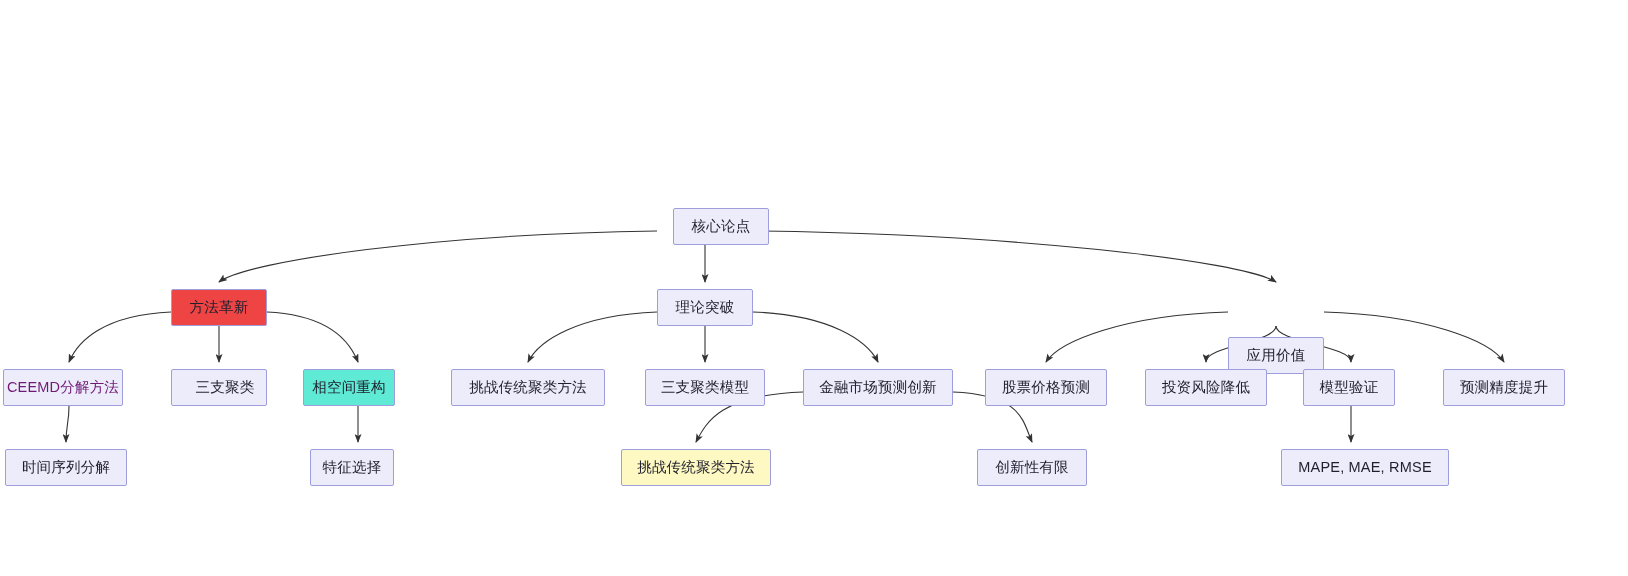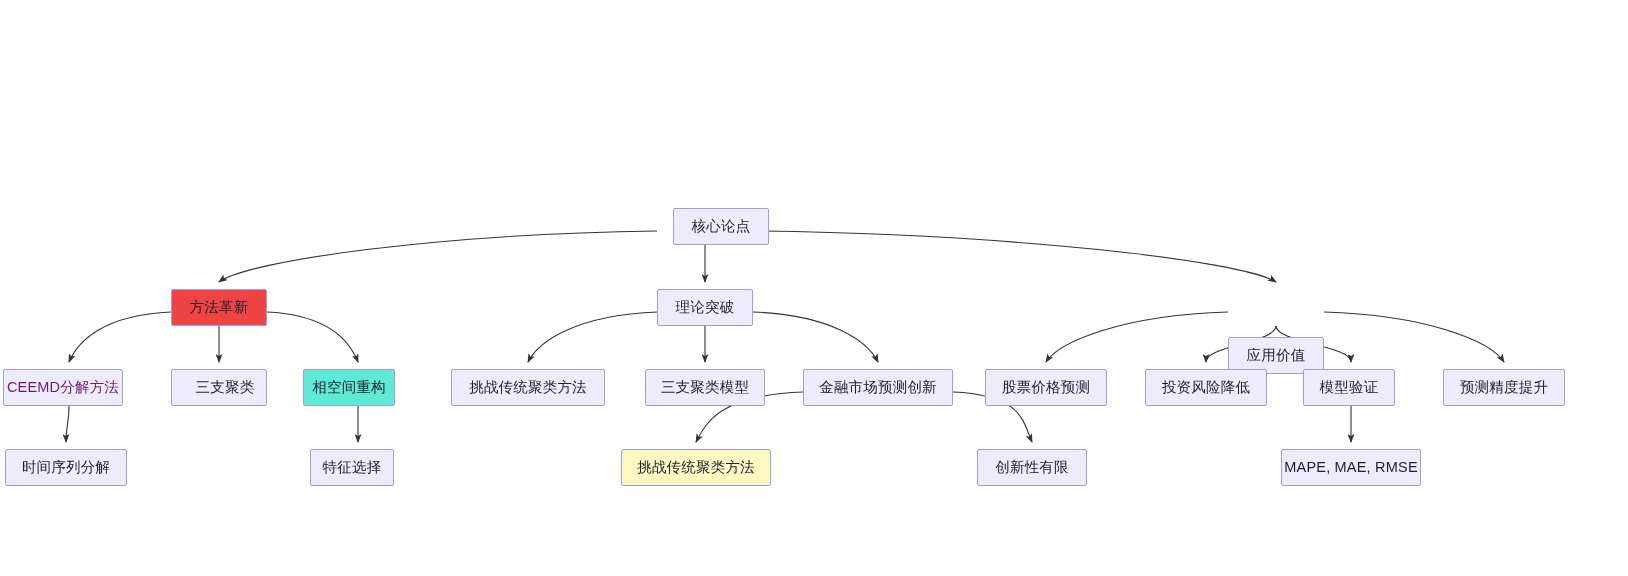--- a/index.html
+++ b/index.html
@@ -127,17 +127,17 @@
       </div>
       <div class="node" style="left: 310px; top: 449px; width: 84px; height: 37px; background: rgb(236, 236, 251); border-color: rgb(158, 158, 221); color: rgb(31, 31, 46);">
         <span class="node-label">特征选择</span>
       </div>
       <div class="node" style="left: 621px; top: 449px; width: 150px; height: 37px; background: #fef9c3; border-color: rgb(158, 158, 221); color: rgb(31, 31, 46);">
         <span class="node-label">挑战传统聚类方法</span>
       </div>
       <div class="node" style="left: 977px; top: 449px; width: 110px; height: 37px; background: rgb(236, 236, 251); border-color: rgb(158, 158, 221); color: rgb(31, 31, 46);">
         <span class="node-label">创新性有限</span>
       </div>
-      <div class="node" style="left: 1281px; top: 449px; width: 140px; height: 37px; background: rgb(236, 236, 251); border-color: rgb(158, 158, 221); color: rgb(31, 31, 46);">
+      <div class="node" style="left: 1281px; top: 449px; width: 168px; height: 37px; background: rgb(236, 236, 251); border-color: rgb(158, 158, 221); color: rgb(31, 31, 46);">
         <span class="node-label">MAPE, MAE, RMSE</span>
       </div>
     </div>
 </div>
 
 </body></html>

